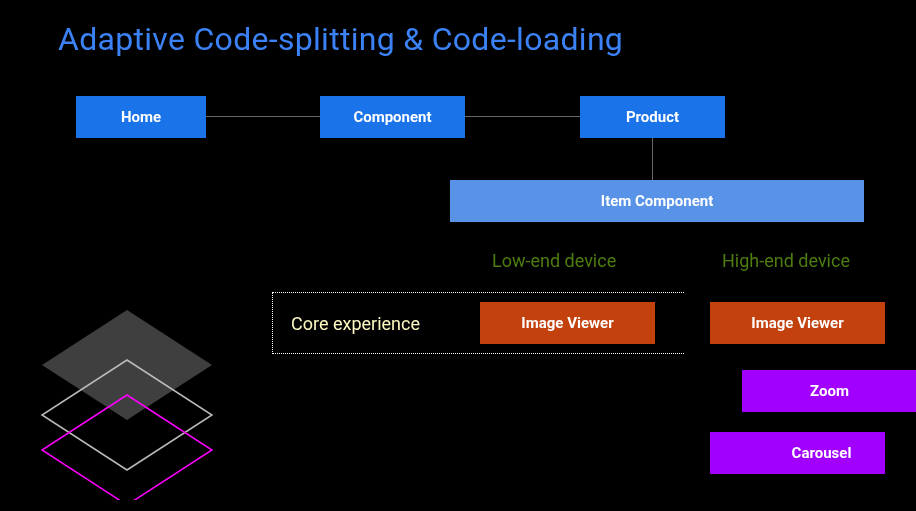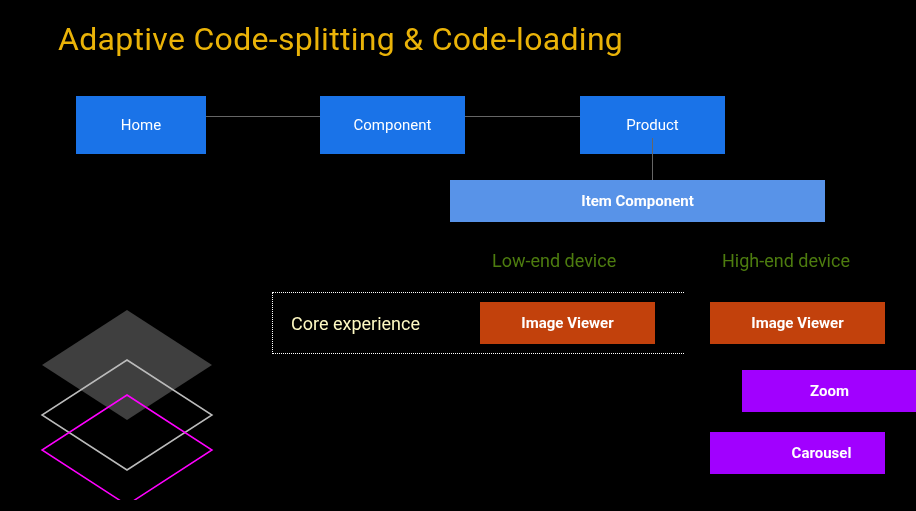--- a/index.html
+++ b/index.html
@@ -8,44 +8,44 @@
     width: 916px;
     height: 511px;
     position: relative;
     font-family: -apple-system, BlinkMacSystemFont, "Segoe UI", Roboto, Arial, sans-serif;
     overflow: hidden;
   }
   .title {
     position: absolute;
     top: 20px;
     left: 58px;
-    color: #eab308;
+    color: #3b82f6;
     font-size: 32px;
     font-weight: 400;
     letter-spacing: 0.3px;
   }
   .nav-box {
     position: absolute;
     background: #1a73e8;
     color: #fff;
-    font-weight: 400;
+    font-weight: 700;
     font-size: 15px;
     display: flex;
     align-items: center;
     justify-content: center;
-    height: 58px;
+    height: 42px;
   }
   #home { left: 76px; top: 96px; width: 130px; }
   #products { left: 320px; top: 96px; width: 145px; }
   #product { left: 580px; top: 96px; width: 145px; }
   .item-component {
     position: absolute;
     left: 450px;
     top: 180px;
-    width: 375px;
+    width: 414px;
     height: 42px;
     background: #5893e8;
     color: #fff;
     font-weight: 700;
     font-size: 15px;
     display: flex;
     align-items: center;
     justify-content: center;
   }
   .connector {

